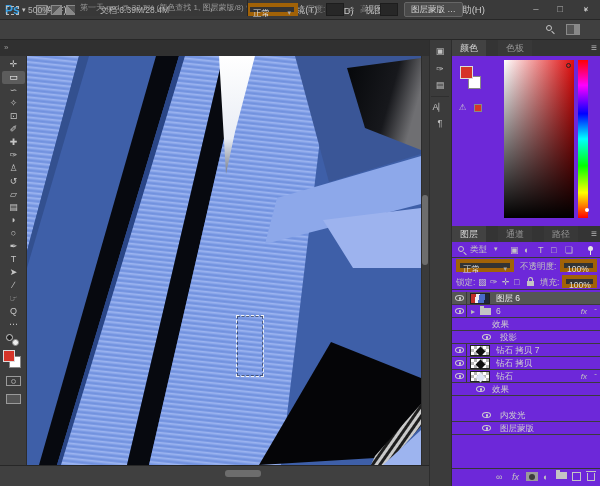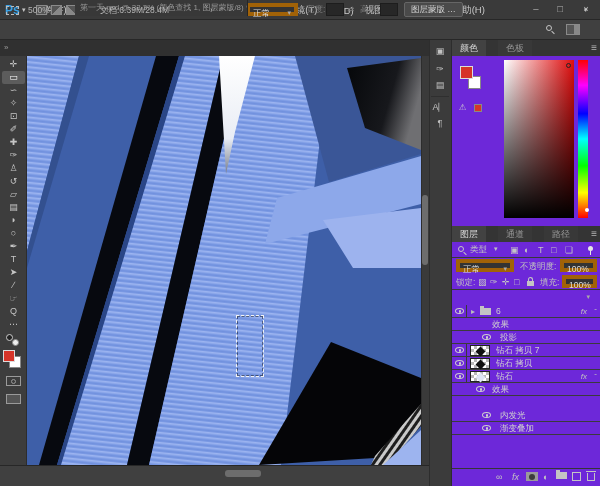--- a/index.html
+++ b/index.html
@@ -298,20 +298,25 @@
       <span class="fico" style="left:50px">✛</span>
       <span class="fico" style="left:62px">□</span>
       <span class="lk" style="left:75px;top:7px"></span>
       <span class="prow-lab" style="left:88px;top:3px">填充:</span>
       <div class="dd" style="left:110px;top:1px;width:35px;position:absolute">
         <span>100%</span>
         <span class="car">▾</span>
       </div>
     </div>
 
+    <div class="lrow sel" style="top:252px">
+      <span class="eyebox"><span class="eye"></span></span>
+      <span class="thumb t-l6" style="left:18px"></span>
+      <span class="lname" style="left:44px">图层 6</span>
+    </div>
     <div class="lrow" style="top:265px">
       <span class="eyebox"><span class="eye"></span></span>
       <span class="arrow" style="left:19px">▸</span>
       <span class="fold" style="left:28px"></span>
       <span class="lname" style="left:44px">6</span>
       <span class="fxtag">fx</span>
       <span class="chev">ˆ</span>
     </div>
     <div class="lrow" style="top:278px">
       <span class="lname" style="left:40px">效果</span>
@@ -340,21 +345,21 @@
     <div class="lrow" style="top:343px">
       <span class="eye" style="position:absolute;left:24px;top:3px;margin:0"></span>
       <span class="lname" style="left:40px">效果</span>
     </div>
     <div class="lrow" style="top:369px">
       <span class="eye" style="position:absolute;left:30px;top:3px;margin:0"></span>
       <span class="lname" style="left:48px">内发光</span>
     </div>
     <div class="lrow" style="top:382px">
       <span class="eye" style="position:absolute;left:30px;top:3px;margin:0"></span>
-      <span class="lname" style="left:48px">渐变叠加</span>
+      <span class="lname" style="left:48px">图层蒙版</span>
     </div>
 
     <div style="position:absolute;left:0;top:428px;width:149px;height:18px;border-top:1px solid #363636">
       <span class="fico" style="left:44px">∞</span>
       <span class="fico" style="left:60px;font-style:italic">fx</span>
       <span class="maskic" style="left:74px"></span>
       <span class="fico" style="left:91px">◐</span>
       <span class="fold" style="left:104px"></span>
       <span class="newl" style="left:120px"></span>
       <span class="trash" style="left:135px"></span>

